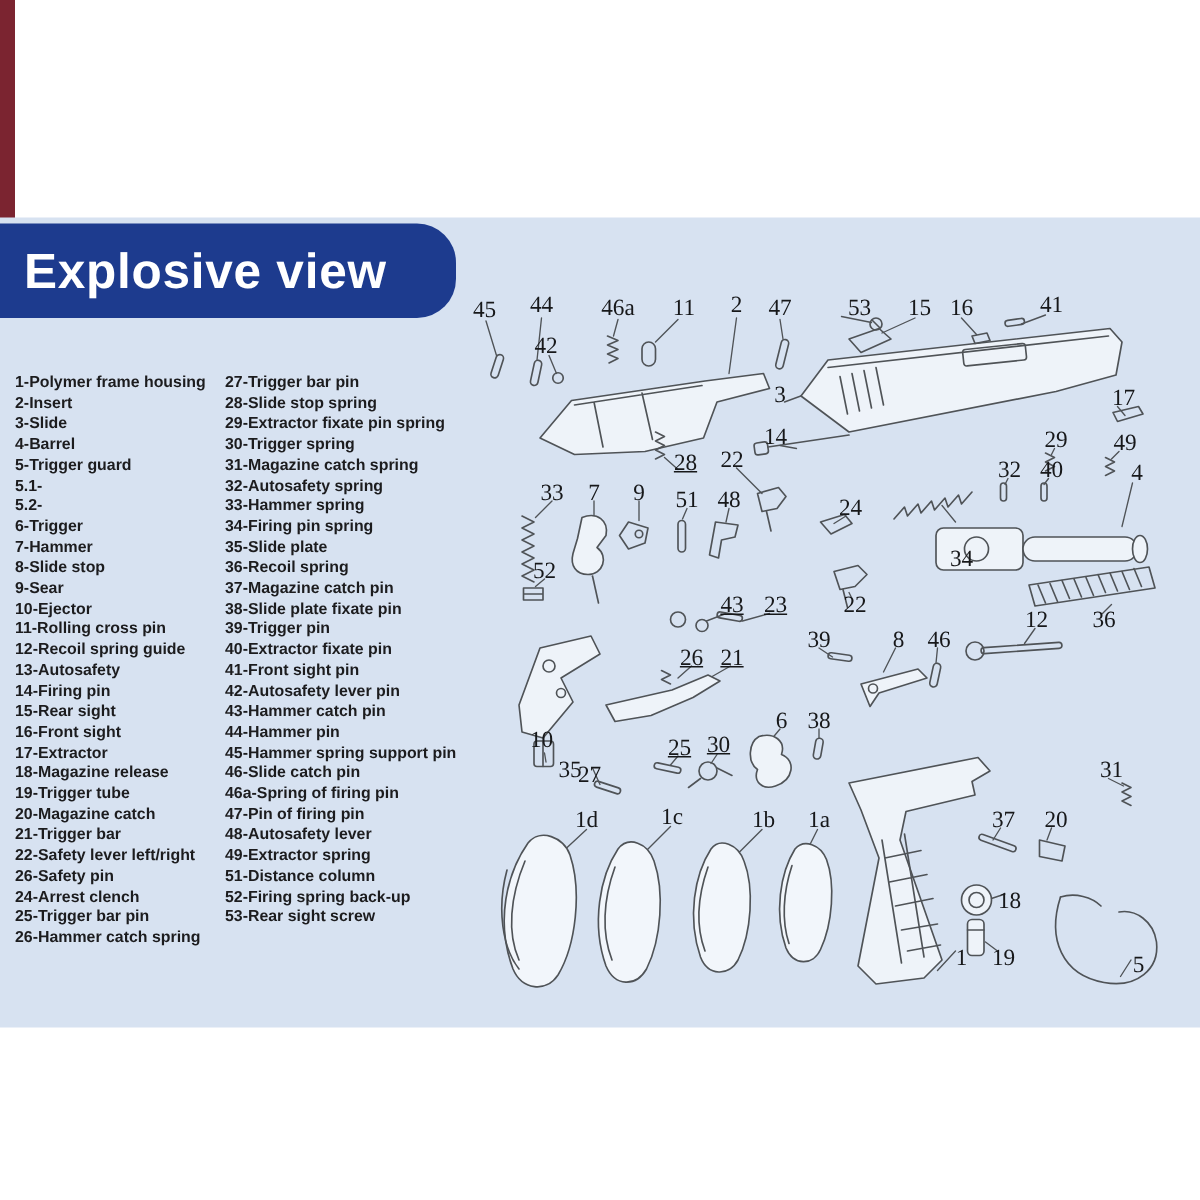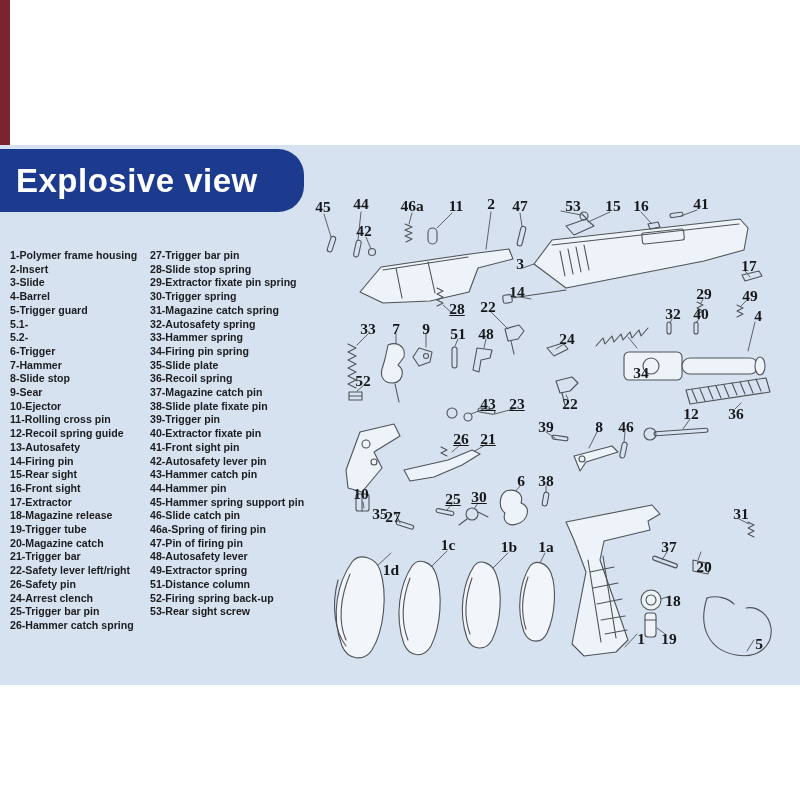--- a/index.html
+++ b/index.html
@@ -16,21 +16,21 @@
   .banner-text{color:var(--banner_text,#ffffff);font-size:33px;font-weight:700;
         letter-spacing:.5px;white-space:nowrap;}
   .subtitle{position:absolute;left:0;top:225px;width:300px;text-align:center;
         font-size:13px;font-weight:700;color:var(--text,#1c1c1e);}
   .parts{position:absolute;left:10px;top:249px;display:flex;}
   .parts ul{list-style:none;margin:0;padding:0;font-size:10.6px;font-weight:700;
         line-height:13.7px;color:var(--text,#1c1c1e);white-space:nowrap;}
   #col1{width:140px;}
   #col2{width:172px;}
   .art{position:absolute;left:0;top:0;width:800px;height:800px;pointer-events:none;}
-  .callouts{position:absolute;left:0;top:0;width:664px;height:800px;pointer-events:none;font-weight:bold;}
+  .callouts{position:absolute;left:0;top:0;width:664px;height:800px;pointer-events:none;}
   .callout{position:absolute;transform:translate(-50%,-50%);
         font-family:"Liberation Serif",serif;font-size:15.5px;color:#17181a;}
   .callout.u{text-decoration:underline;}
 </style>
 </head>
 <body>
 
 <div class="page">
   <div class="edge-strip"></div>
   <div class="sheet"></div>
@@ -271,24 +271,24 @@
       <span class="callout u" style="left: 461px; top: 439px;">26</span>
       <span class="callout u" style="left: 488px; top: 439px;">21</span>
       <span class="callout" style="left: 361px; top: 494px;">10</span>
       <span class="callout" style="left: 364px; top: 514px; margin-left: 16px;">35</span>
       <span class="callout" style="left: 393px; top: 517px;">27</span>
       <span class="callout u" style="left: 453px; top: 499px;">25</span>
       <span class="callout u" style="left: 479px; top: 497px;">30</span>
       <span class="callout" style="left: 521px; top: 481px;">6</span>
       <span class="callout" style="left: 546px; top: 481px;">38</span>
       <span class="callout" style="left: 741px; top: 514px;">31</span>
-      <span class="callout" style="left: 391px; top: 570px;">1d</span>
+      <span class="callout" style="left: 391px; top: 547px;">1d</span>
       <span class="callout" style="left: 448px; top: 545px;">1c</span>
       <span class="callout" style="left: 509px; top: 547px;">1b</span>
       <span class="callout" style="left: 546px; top: 547px;">1a</span>
       <span class="callout" style="left: 669px; top: 547px;">37</span>
-      <span class="callout" style="left: 704px; top: 547px; margin-top: 20px;">20</span>
+      <span class="callout" style="left: 704px; top: 547px;">20</span>
       <span class="callout" style="left: 673px; top: 601px; text-align: center;">18</span>
       <span class="callout" style="left: 641px; top: 639px;">1</span>
       <span class="callout" style="left: 669px; top: 639px;">19</span>
       <span class="callout" style="left: 759px; top: 644px;">5</span>
     </div>
 </div>
 
 </body></html>

